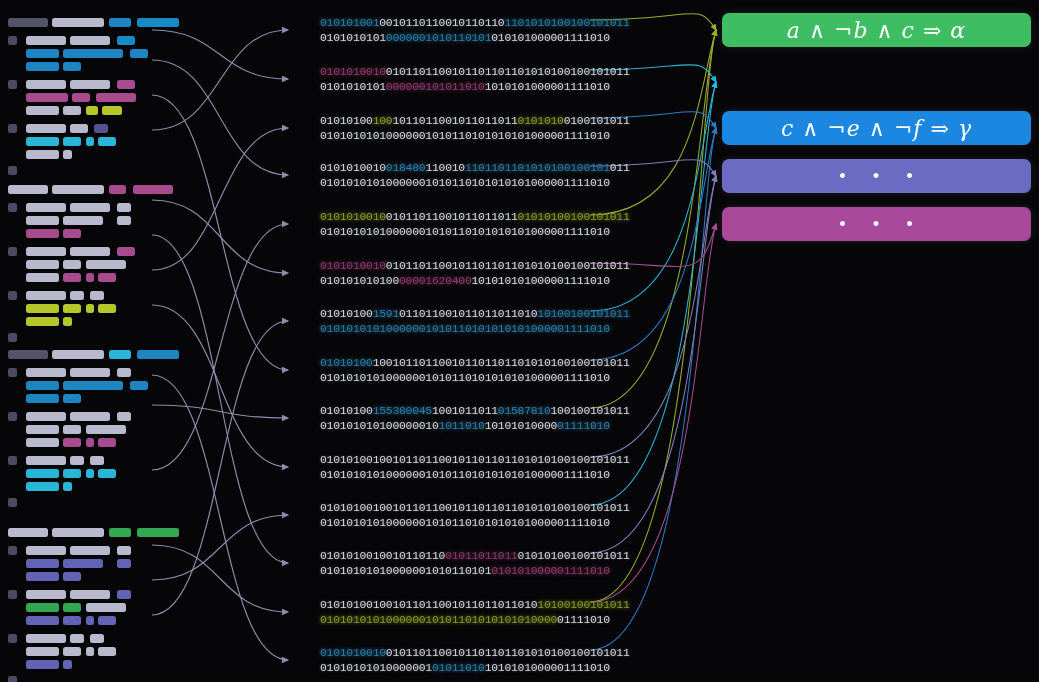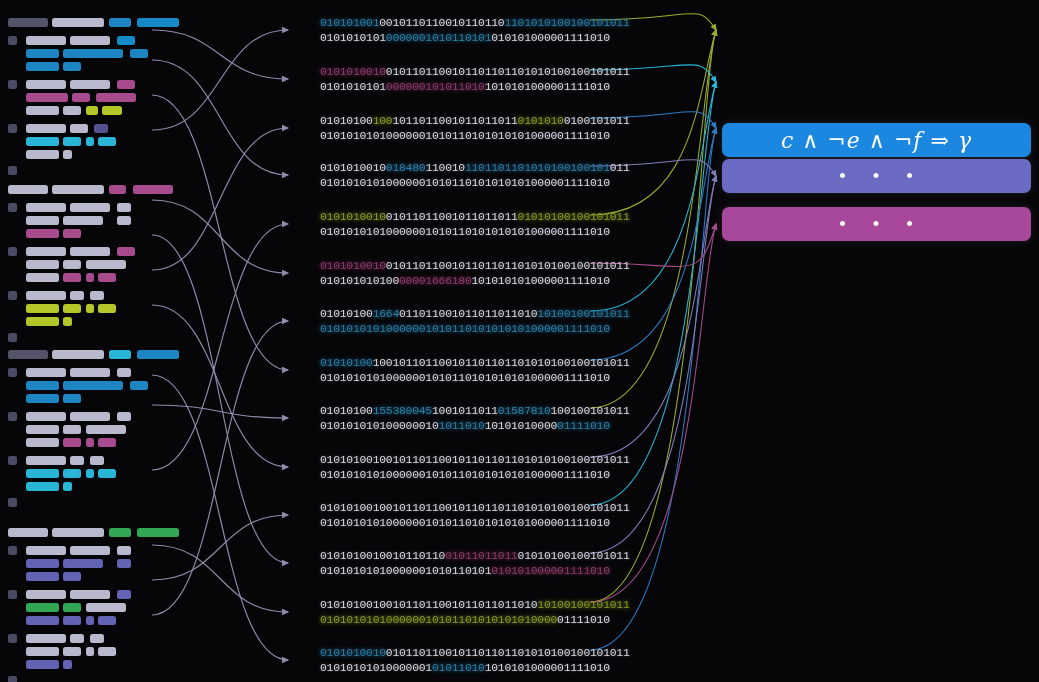--- a/index.html
+++ b/index.html
@@ -264,24 +264,24 @@
       <div class="brow" style="top: 161px;">
         <div class="bline">0101010010<span style="color: rgb(42, 127, 168);">018480</span>110010<span style="color: rgb(42, 127, 168);">1101101101010100100101</span>011</div>
         <div class="bline">01010101010000001010110101010101000001111010</div>
       </div>
       <div class="brow" style="top: 210px;">
         <div class="bline"><span style="color: rgb(138, 156, 35);">0101010010</span>01011011001011011011<span style="color: rgb(138, 156, 35);">01010100100101011</span></div>
         <div class="bline">01010101010000001010110101010101000001111010</div>
       </div>
       <div class="brow" style="top: 259px;">
         <div class="bline"><span style="color: rgb(142, 58, 107);">0101010010</span>0101101100101101101101010100100101011</div>
-        <div class="bline">010101010100<span style="color: rgb(142, 58, 107);">00001666180</span>101010101000001111010</div>
+        <div class="bline">010101010100<span style="color: rgb(142, 58, 107);">00001620400</span>101010101000001111010</div>
       </div>
       <div class="brow" style="top: 307px;">
-        <div class="bline">01010100<span style="color: rgb(42, 127, 168);">1664</span>011011001011011011010<span style="color: rgb(42, 127, 168);">10100100101011</span></div>
+        <div class="bline">01010100<span style="color: rgb(42, 127, 168);">1591</span>011011001011011011010<span style="color: rgb(42, 127, 168);">10100100101011</span></div>
         <div class="bline"><span style="color: rgb(42, 127, 168);">01010101010000001010110101010101000001111010</span></div>
       </div>
       <div class="brow" style="top: 356px;">
         <div class="bline"><span style="color: rgb(42, 127, 168);">01010100</span>100101101100101101101101010100100101011</div>
         <div class="bline">01010101010000001010110101010101000001111010</div>
       </div>
       <div class="brow" style="top: 404px;">
         <div class="bline">01010100<span style="color: rgb(42, 127, 168);">155380045</span>1001011011<span style="color: rgb(42, 127, 168);">01587810</span>100100101011</div>
         <div class="bline">010101010100000010<span style="color: rgb(42, 127, 168);">1011010</span>10101010000<span style="color: rgb(42, 127, 168);">01111010</span></div>
       </div>
@@ -301,21 +301,24 @@
         <div class="bline">010101001001011011001011011011010<span style="color: rgb(138, 156, 35);">10100100101011</span></div>
         <div class="bline"><span style="color: rgb(138, 156, 35);">010101010100000010101101010101010000</span>01111010</div>
       </div>
       <div class="brow" style="top: 646px;">
         <div class="bline"><span style="color: rgb(42, 127, 168);">0101010010</span>0101101100101101101101010100100101011</div>
         <div class="bline">01010101010000001<span style="color: rgb(42, 127, 168);">01011010</span>1010101000001111010</div>
       </div>
     </div>
 
   <div id="rules">
-      <div class="rule" style="top: 123px; background: rgb(27, 135, 224);">
+      <div class="rule" style="top: 13px; background: rgb(62, 189, 99);">
+        <span>a ∧ ¬b ∧ c ⇒ α</span>
+      </div>
+      <div class="rule" style="top: 111px; background: rgb(27, 135, 224);">
         <span>c ∧ ¬e ∧ ¬f ⇒ γ</span>
       </div>
       <div class="rule" style="top: 159px; background: rgb(107, 107, 196);">
         <span class="dots">• • •</span>
       </div>
       <div class="rule" style="top: 207px; background: rgb(168, 72, 154);">
         <span class="dots">• • •</span>
       </div>
     </div>
 

